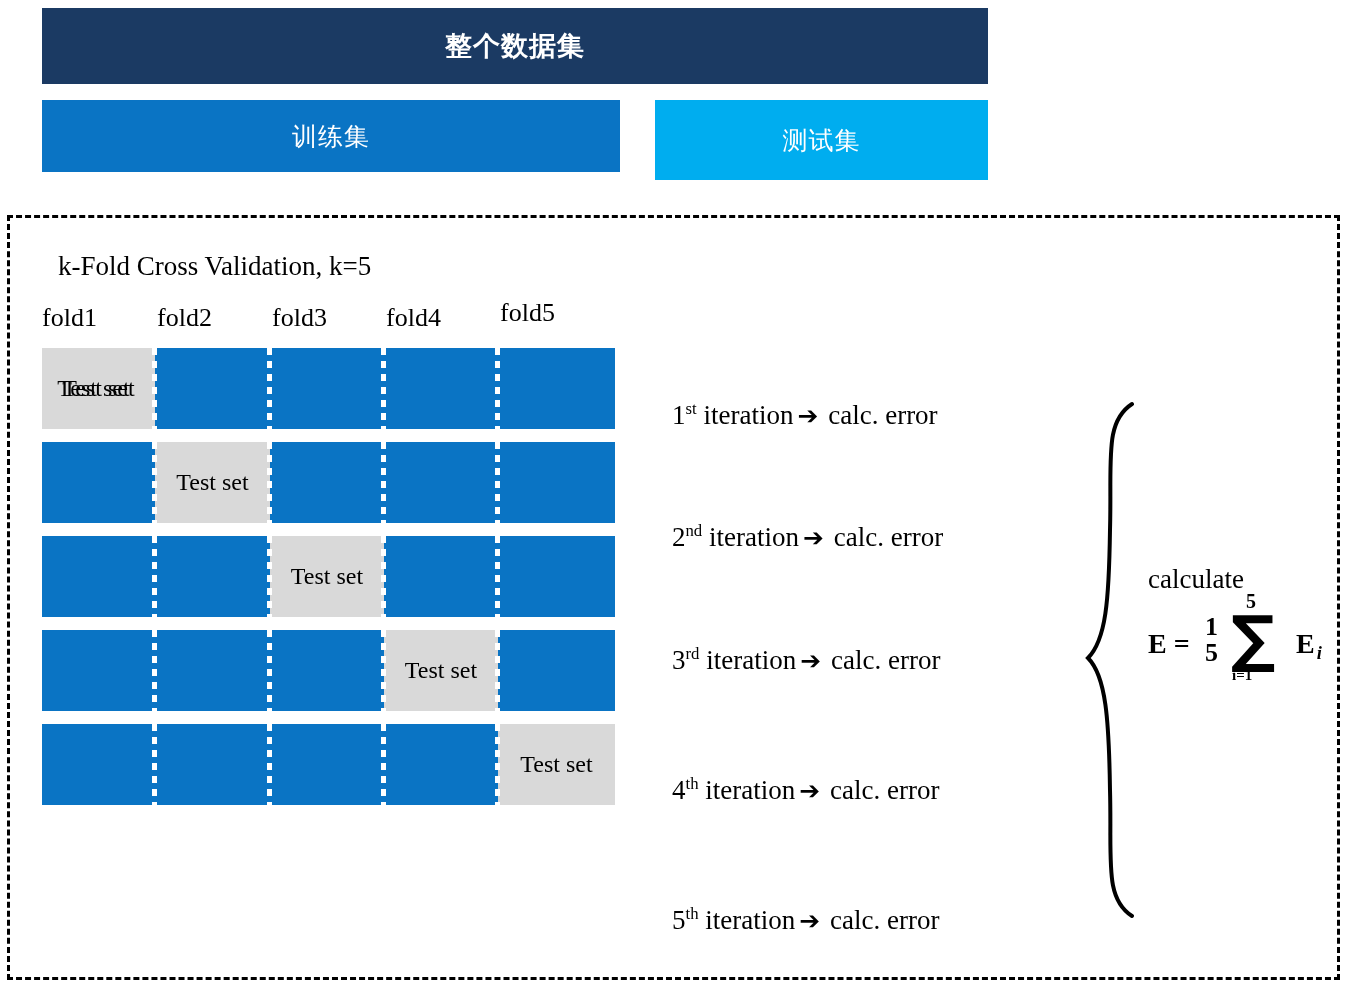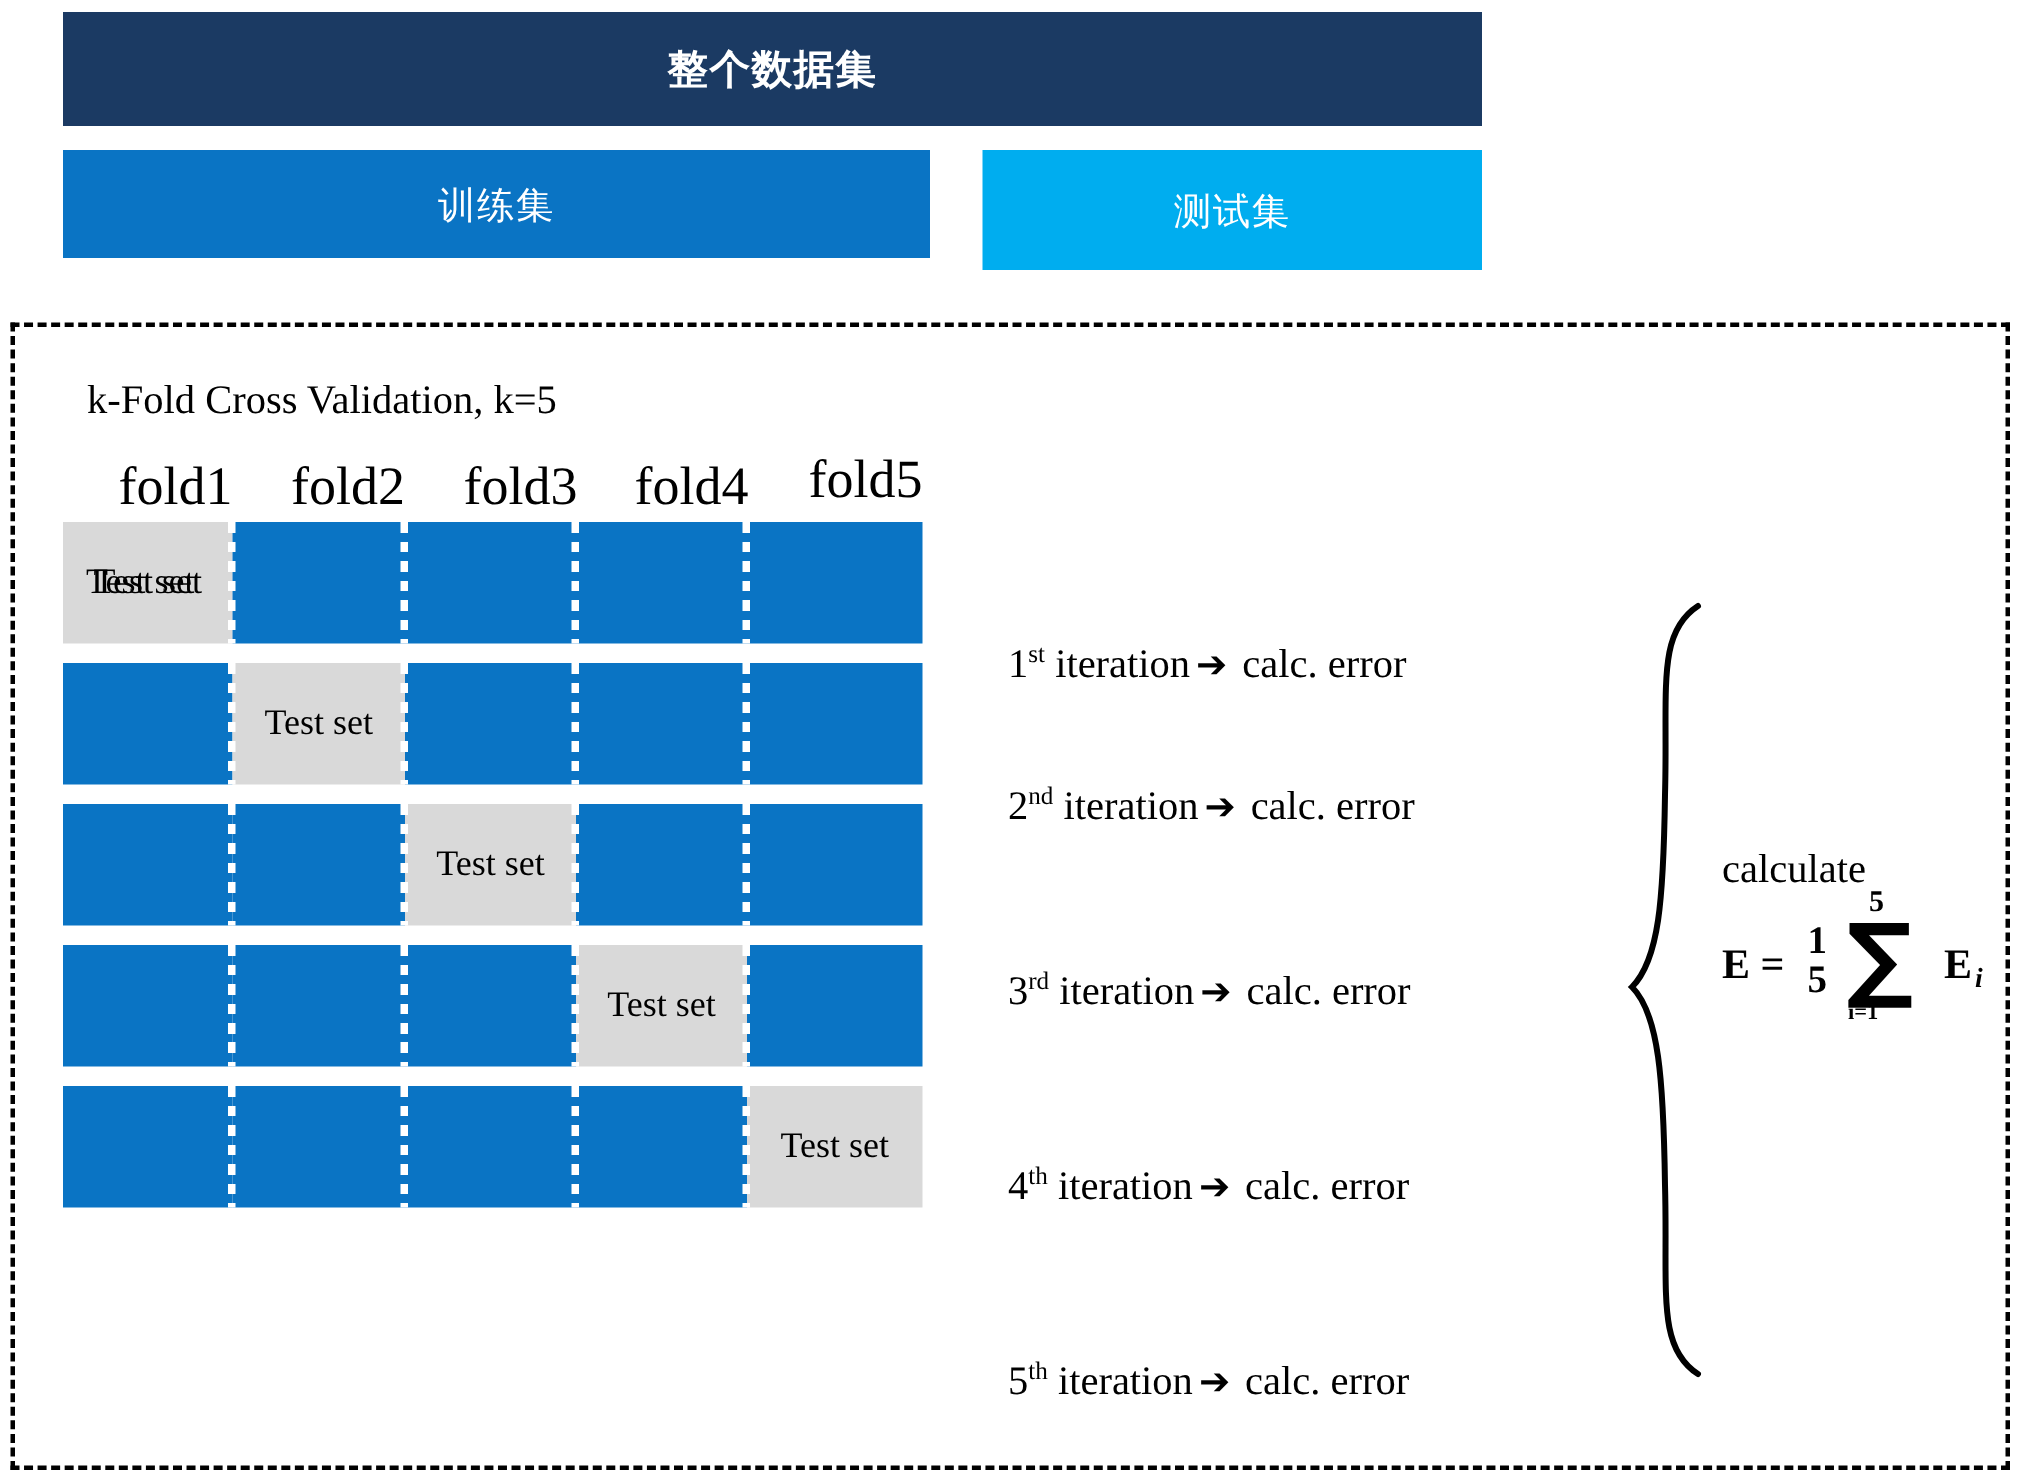--- a/index.html
+++ b/index.html
@@ -61,24 +61,24 @@
   
   #cv-title {
     left: 58px; top: 251px;
     font-size: 27px;
     color: #000000;
     white-space: nowrap;
   }
 
   .fold-label {
     top: 303px;
-    font-size: 36px;
-    color: #000000;
-    white-space: nowrap;
-    text-align: right;
+    font-size: 26px;
+    color: #000000;
+    white-space: nowrap;
+    text-align: left;
   }
   .fold-label.raised { top: 298px; }
 
   
   #fold-grid { left: 42px; top: 348px; width: 573px; }
 
   .fold-row {
     position: relative;
     height: 81px;
     margin-bottom: 13px;
@@ -296,21 +296,21 @@
     <div class="fold-cell" style="width:115px;"></div>
     <div class="fold-cell" style="width:114px;"></div>
     <div class="fold-cell" style="width:114px;"></div>
     <div class="fold-cell test" style="width:117px;">
       <span class="cell-label">Test set</span>
     </div>
   </div>
 
 </div>
 
-<div class="abs iteration-label" style="top:400px;margin-top:27px;">
+<div class="abs iteration-label" style="top:400px;">
   <span>1</span><sup>st</sup>
   <span>iteration</span><span class="arrow">➔</span><span>calc. error</span>
 </div>
 
 <div class="abs iteration-label" style="top:522px;">
   <span>2</span><sup>nd</sup>
   <span>iteration</span><span class="arrow">➔</span><span>calc. error</span>
 </div>
 
 <div class="abs iteration-label" style="top:645px;">

